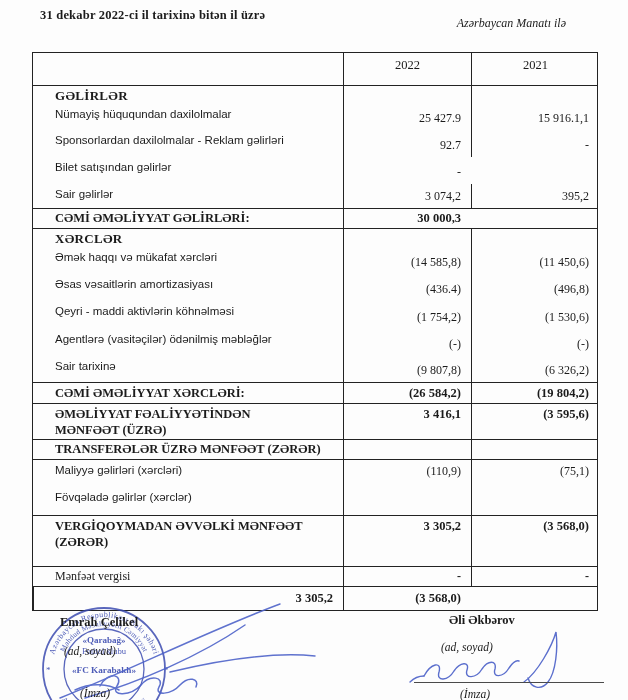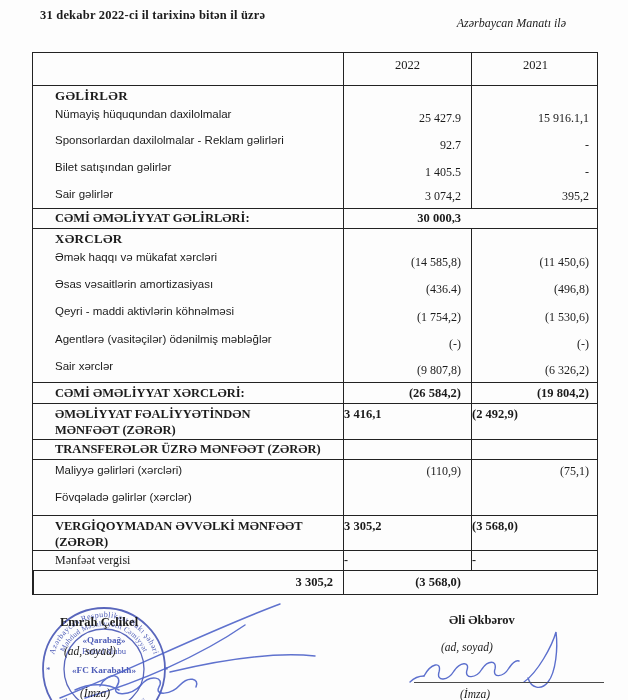--- a/index.html
+++ b/index.html
@@ -13,21 +13,21 @@
   .page{position:relative;width:628px;height:700px;background:#fdfdfd;overflow:hidden;color:var(--ink)}
   .doc-title{position:absolute;left:40px;top:8px;font:bold 12.5px "Liberation Serif",serif;letter-spacing:.2px}
   .currency-note{position:absolute;right:62px;top:16px;font:italic 12px "Liberation Serif",serif}
   .fin-table{position:absolute;left:32px;top:52px;width:566px;border:1.4px solid var(--line)}
   .row{display:grid;grid-template-columns:310px 128px 128px}
   .c{position:relative;overflow:hidden}
   .c.v1,.c.v2{border-left:1.4px solid var(--line)}
   .row.hdr{height:33px;border-bottom:1.4px solid var(--line)}
   .row.hdr .c{font:12.5px "Liberation Serif",serif;text-align:center;padding-top:5px}
   .label{padding-left:22px;padding-right:6px}
-  .val{text-align:left;padding-right:10px;font:12px "Liberation Serif",serif}
+  .val{text-align:right;padding-right:10px;font:12px "Liberation Serif",serif}
   
   .r-section .label{font:bold 13px "Liberation Serif",serif;padding-top:2px;letter-spacing:.3px}
   
   .r-item .label{font:11.5px "Liberation Sans",sans-serif;padding-top:4px}
   .r-item .val{display:flex;align-items:flex-end;justify-content:flex-end;padding-bottom:4px}
   .r-item.vtop .val{align-items:flex-start;padding-top:4px;padding-bottom:0}
   
   .r-total .label{font:bold 12.5px "Liberation Serif",serif;display:flex;align-items:center}
   .r-total .val{font:bold 12.5px "Liberation Serif",serif;display:flex;align-items:center;justify-content:flex-end}
   
@@ -83,21 +83,20 @@
     </div>
 
     <div class="row r-item" style="height:27px">
       <div class="c label">Sponsorlardan daxilolmalar - Reklam gəlirləri</div>
       <div class="c v1 val">92.7</div>
       <div class="c v2 val">-</div>
     </div>
 
     <div class="row r-item" style="height:27px">
       <div class="c label">Bilet satışından gəlirlər</div>
-      <div class="c v1 val">1 405.5</div>
       <div class="c v2 val">-</div>
     </div>
 
     <div class="row r-item" style="height:24px">
       <div class="c label">Sair gəlirlər</div>
       <div class="c v1 val">3 074,2</div>
       <div class="c v2 val">395,2</div>
     </div>
 
     <div class="row r-total bt bb" style="height:21px">
@@ -129,56 +128,56 @@
       <div class="c v2 val">(1 530,6)</div>
     </div>
 
     <div class="row r-item" style="height:27px">
       <div class="c label">Agentlərə (vasitəçilər) ödənilmiş məbləğlər</div>
       <div class="c v1 val">(-)</div>
       <div class="c v2 val">(-)</div>
     </div>
 
     <div class="row r-item" style="height:26px">
-      <div class="c label">Sair xərclər</div>
+      <div class="c label">Sair tarixinə</div>
       <div class="c v1 val">(9 807,8)</div>
       <div class="c v2 val">(6 326,2)</div>
     </div>
 
     <div class="row r-total bt bb" style="height:22px">
       <div class="c label">CƏMİ ƏMƏLİYYAT XƏRCLƏRİ:</div>
       <div class="c v1 val">(26 584,2)</div>
       <div class="c v2 val">(19 804,2)</div>
     </div>
 
     <div class="row r-total2 bb" style="height:36px">
-      <div class="c label">ƏMƏLİYYAT FƏALİYYƏTİNDƏN MƏNFƏƏT (ZƏRƏR)</div>
+      <div class="c label">ƏMƏLİYYAT FƏALİYYƏTİNDƏN MƏNFƏƏT (ÜZRƏ)</div>
       <div class="c v1 val">3 416,1</div>
-      <div class="c v2 val">(2 492,9)</div>
+      <div class="c v2 val">(3 595,6)</div>
     </div>
 
     <div class="row r-secrow bb" style="height:20px">
       <div class="c label">TRANSFERƏLƏR ÜZRƏ MƏNFƏƏT (ZƏRƏR)</div>
       <div class="c v1 val"></div>
       <div class="c v2 val"></div>
     </div>
 
     <div class="row r-item vtop" style="height:27px">
       <div class="c label">Maliyyə gəlirləri (xərcləri)</div>
       <div class="c v1 val">(110,9)</div>
       <div class="c v2 val">(75,1)</div>
     </div>
 
     <div class="row r-item vtop" style="height:28px">
       <div class="c label">Fövqəladə gəlirlər (xərclər)</div>
       <div class="c v1 val"></div>
       <div class="c v2 val"></div>
     </div>
 
-    <div class="row r-total2 bt bb" style="height:36px">
+    <div class="row r-total2 bt bb" style="height:52px">
       <div class="c label">VERGİQOYMADAN ƏVVƏLKİ MƏNFƏƏT (ZƏRƏR)</div>
       <div class="c v1 val">3 305,2</div>
       <div class="c v2 val">(3 568,0)</div>
     </div>
 
     <div class="row r-plain bb" style="height:20px">
       <div class="c label">Mənfəət  vergisi</div>
       <div class="c v1 val">-</div>
       <div class="c v2 val">-</div>
     </div>

